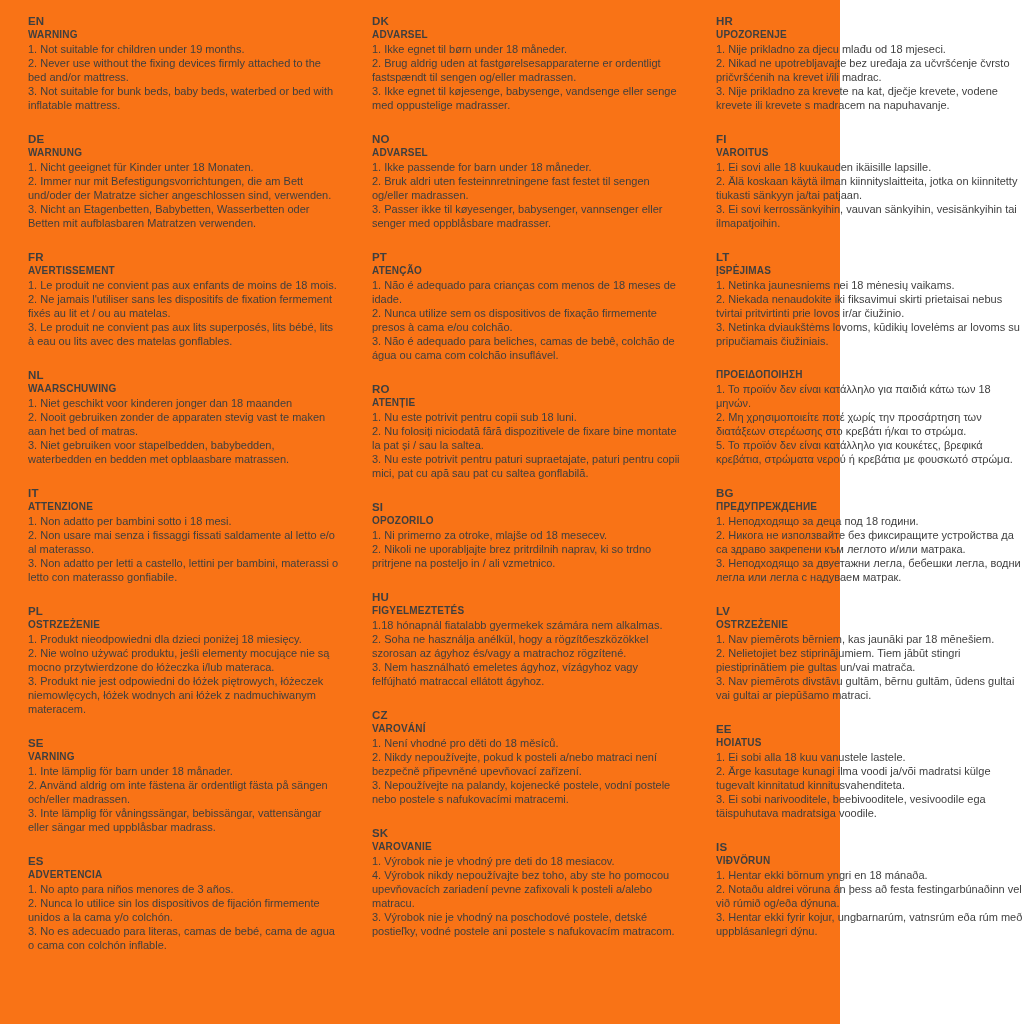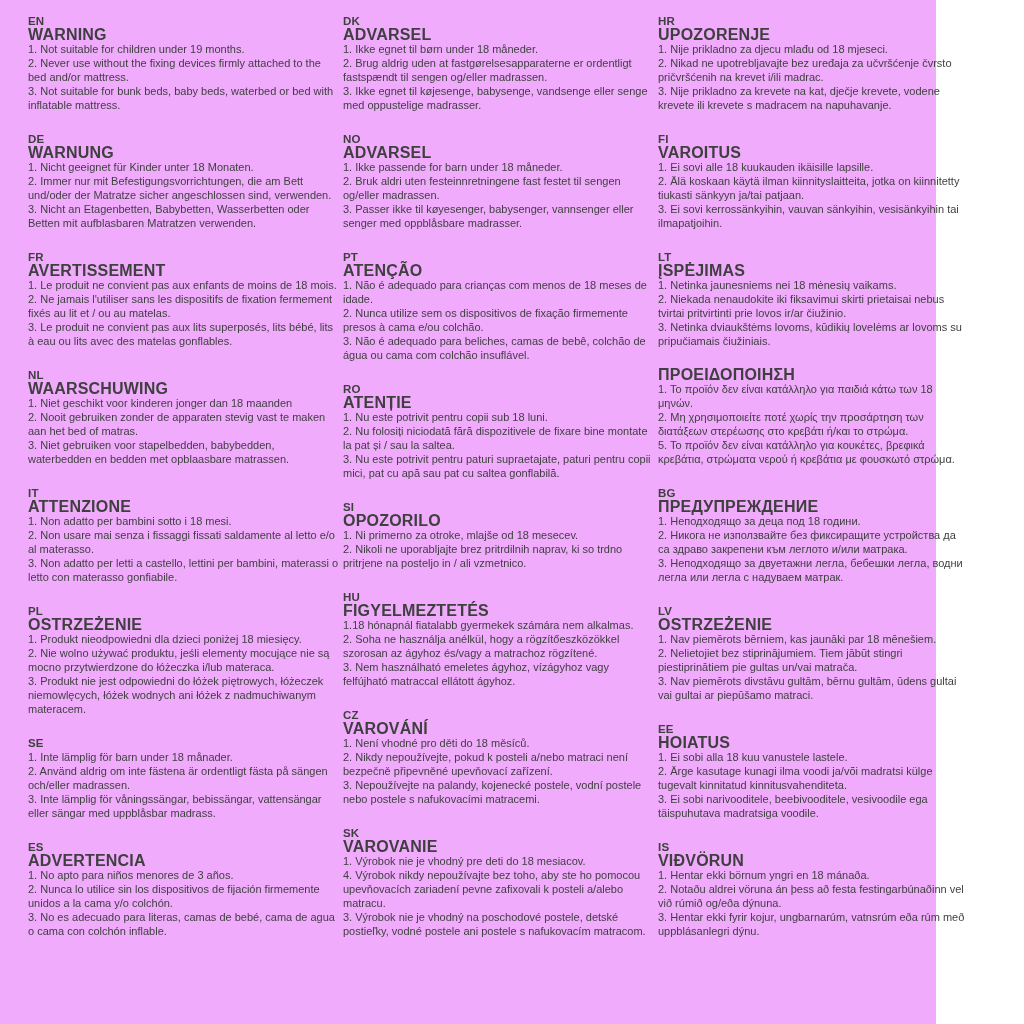--- a/index.html
+++ b/index.html
@@ -10,43 +10,43 @@
   body {
     width: 1024px;
     height: 1024px;
     overflow: hidden;
     font-family: "Liberation Sans", sans-serif;
     color: #3f3f3f;
     -webkit-font-smoothing: antialiased;
   }
   .page {
     box-sizing: border-box;
-    width: 936px;
+    width: 840px;
     height: 1024px;
     padding: 14px 26px 10px 28px;
     display: flex;
-    gap: 3px;
-    background: #f0abfc;
+    gap: 32px;
+    background: #f97316;
   }
   .col {
     flex: 0 0 312px;
     width: 312px;
   }
   .lang-section {
     margin: 0 0 20px 0;
   }
   .lang-code {
     font-weight: bold;
     font-size: 11.5px;
     line-height: 14px;
     letter-spacing: 0.2px;
   }
   .lang-title {
     font-weight: bold;
-    font-size: 16px;
+    font-size: 10px;
     line-height: 14px;
     letter-spacing: 0.2px;
   }
   .warning-item {
     margin: 0;
     font-size: 11px;
     line-height: 14px;
   }
 </style>
 </head>
@@ -91,20 +91,21 @@
       </section>
       <section class="lang-section">
         <div class="lang-code">PL</div>
         <div class="lang-title">OSTRZEŻENIE</div>
         <div class="warning-item">1. Produkt nieodpowiedni dla dzieci poniżej 18 miesięcy.</div>
         <div class="warning-item">2. Nie wolno używać produktu, jeśli elementy mocujące nie są mocno przytwierdzone do łóżeczka i/lub materaca.</div>
         <div class="warning-item">3. Produkt nie jest odpowiedni do łóżek piętrowych, łóżeczek niemowlęcych, łóżek wodnych ani łóżek z nadmuchiwanym materacem.</div>
       </section>
       <section class="lang-section">
         <div class="lang-code">SE</div>
+        <div class="lang-title">VARNING</div>
         <div class="warning-item">1. Inte lämplig för barn under 18 månader.</div>
         <div class="warning-item">2. Använd aldrig om inte fästena är ordentligt fästa på sängen och/eller madrassen.</div>
         <div class="warning-item">3. Inte lämplig för våningssängar, bebissängar, vattensängar eller sängar med uppblåsbar madrass.</div>
       </section>
       <section class="lang-section">
         <div class="lang-code">ES</div>
         <div class="lang-title">ADVERTENCIA</div>
         <div class="warning-item">1. No apto para niños menores de 3 años.</div>
         <div class="warning-item">2. Nunca lo utilice sin los dispositivos de fijación firmemente unidos a la cama y/o colchón.</div>
         <div class="warning-item">3. No es adecuado para literas, camas de bebé, cama de agua o cama con colchón inflable.</div>

